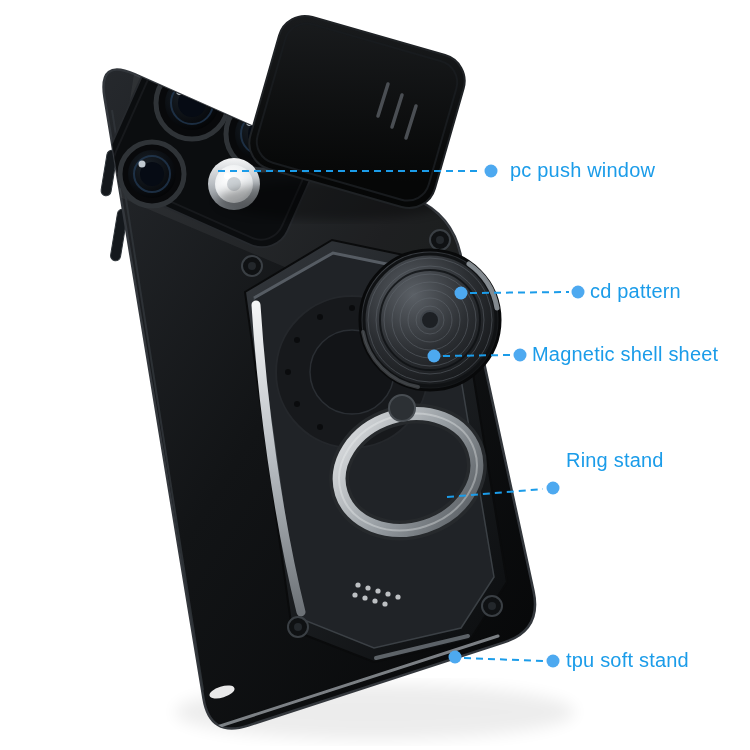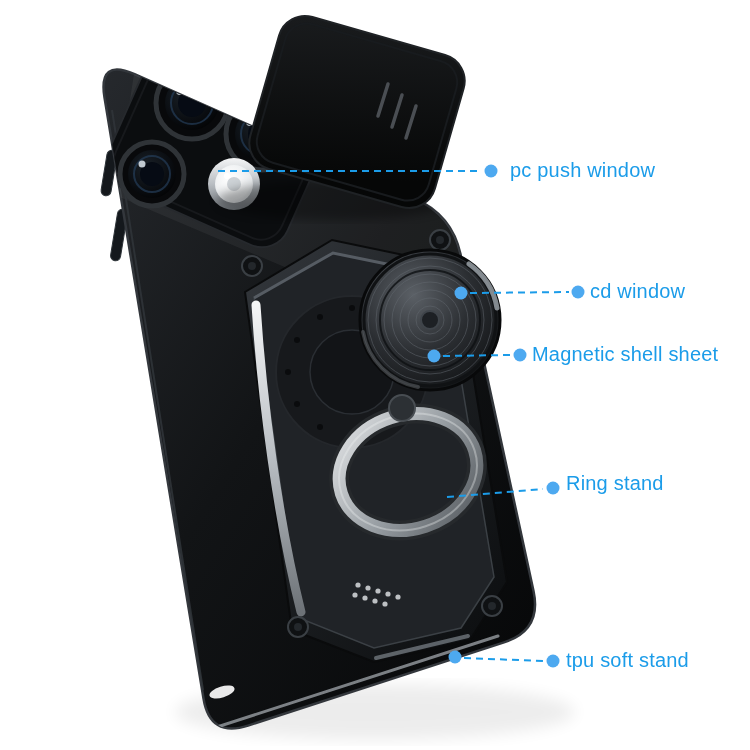--- a/index.html
+++ b/index.html
@@ -243,18 +243,18 @@
     <line class="leader" x1="447" y1="497" x2="543" y2="489"></line>
     <circle class="cdot" cx="553" cy="488" r="6.5"></circle>
 
     <circle class="cdot" cx="455" cy="657" r="6.5"></circle>
     <line class="leader" x1="464" y1="658" x2="543" y2="661"></line>
     <circle class="cdot" cx="553" cy="661" r="6.5"></circle>
   </g>
 </svg>
 
   <div class="callout-label" style="left:510px;top:171px">pc push window</div>
-  <div class="callout-label" style="left:590px;top:292px">cd window</div>
+  <div class="callout-label" style="left:590px;top:292px">cd pattern</div>
   <div class="callout-label" style="left:532px;top:355px">Magnetic shell sheet</div>
-  <div class="callout-label" style="left:566px;top:484px">Ring stand</div>
+  <div class="callout-label" style="left:566px;top:461px">Ring stand</div>
   <div class="callout-label" style="left:566px;top:661px">tpu soft stand</div>
 
 </div>
 
 </body></html>

